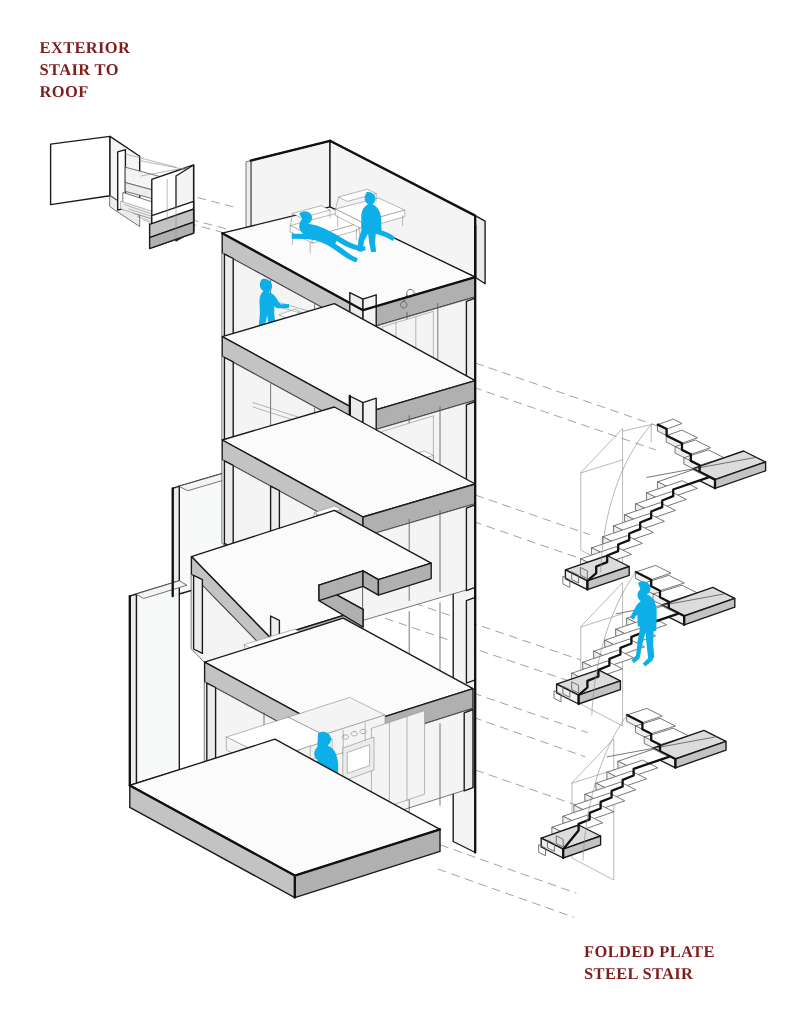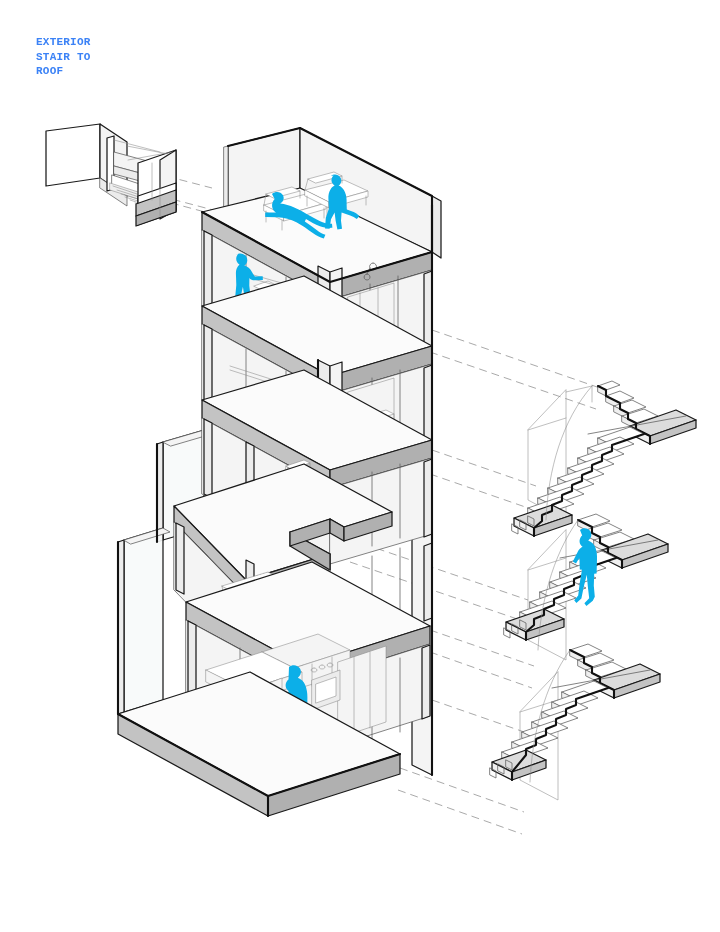--- a/index.html
+++ b/index.html
@@ -21,26 +21,26 @@
     width: 720px;
     height: 932px;
   }
   svg#axon {
     display: block;
     width: 720px;
     height: 932px;
   }
   .label-block {
     position: absolute;
-    font-family: Liberation Mono, monospace;
+    font-family: Liberation Serif, serif;
     font-weight: bold;
-    font-size: 11px;
+    font-size: 15px;
     line-height: 1.32;
     letter-spacing: 0.02em;
-    color: #3b82f6;
+    color: #7f1d1d;
     white-space: pre;
     user-select: none;
   }
   #label-exterior-stair { left: 36px; top: 35px; text-align: left; }
   #label-folded-plate   { left: 531px; top: 857px; text-align: left; }
 
   
   .l-heavy  { fill: none; stroke: #111111; stroke-width: 2.1; stroke-linejoin: round; stroke-linecap: round; }
   .l-med    { fill: none; stroke: #1a1a1a; stroke-width: 1.25; stroke-linejoin: round; stroke-linecap: round; }
   .l-thin   { fill: none; stroke: #5b5b5b; stroke-width: 0.75; stroke-linejoin: round; stroke-linecap: round; }
@@ -577,14 +577,16 @@
       <path class="l-hair" d="M 528 570 L 566 558"></path>
       <path class="l-hair" d="M 520 712 L 558 700"></path>
     </g>
 
   </svg>
 
   <div class="label-block" id="label-exterior-stair">EXTERIOR
 STAIR TO
 ROOF</div>
 
+  <div class="label-block" id="label-folded-plate">FOLDED PLATE
+STEEL STAIR</div>
 
 </div>
 
 </body></html>

